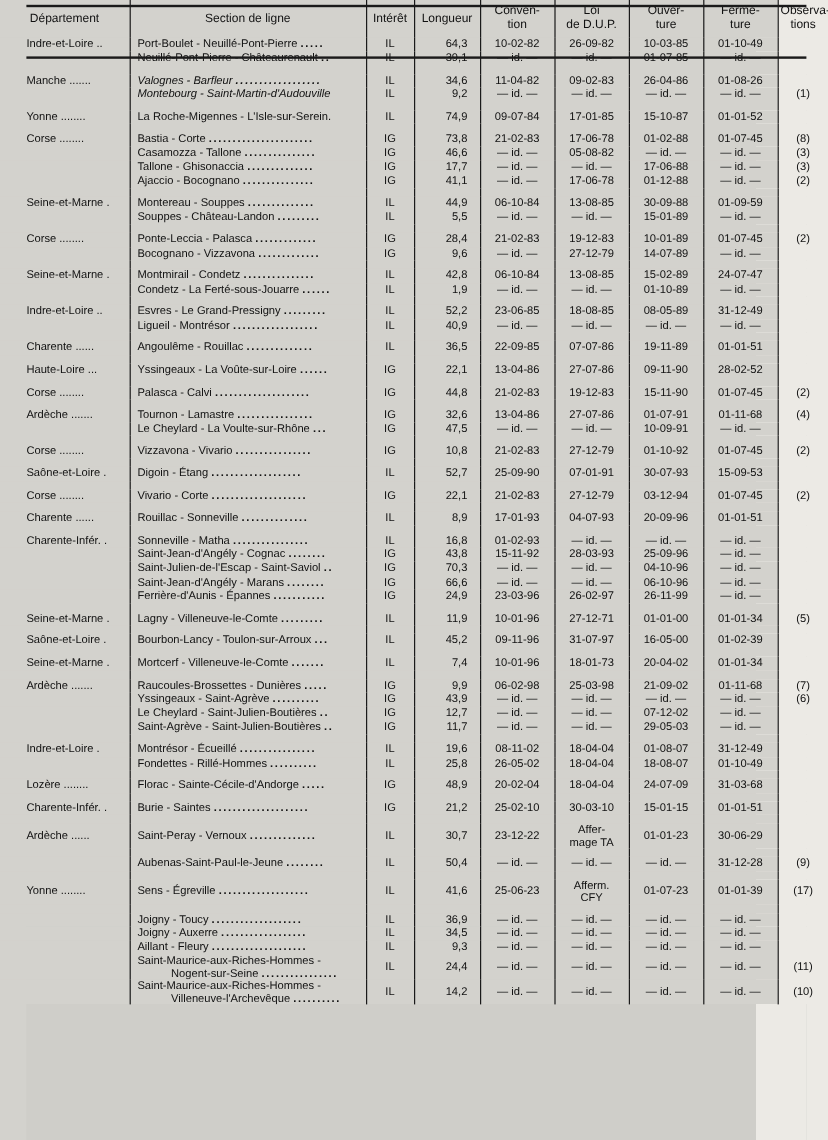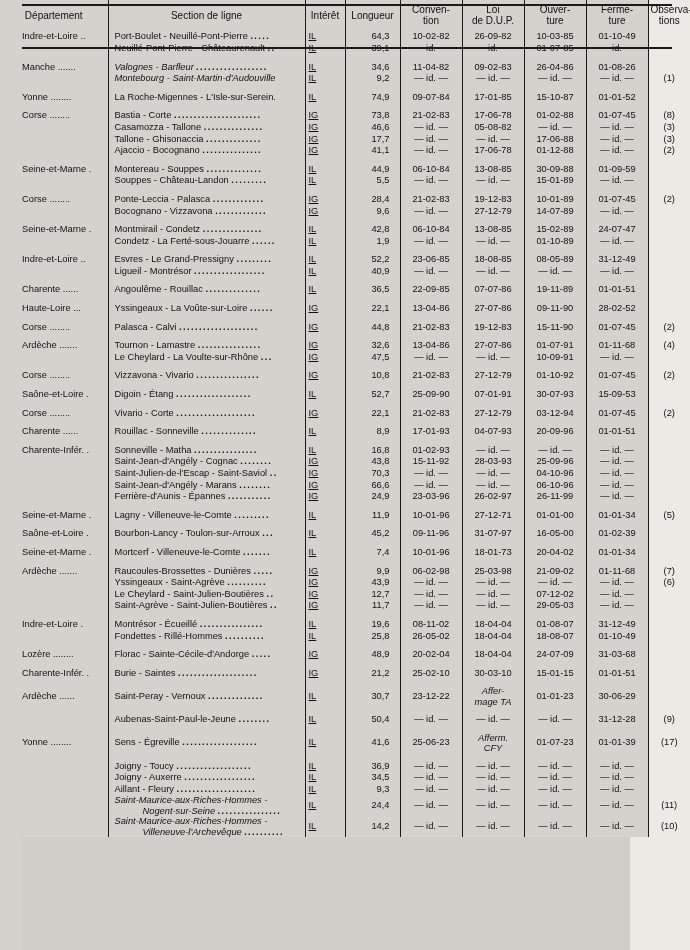--- a/index.html
+++ b/index.html
@@ -60,28 +60,28 @@
     white-space:nowrap;
     overflow:hidden;
   }
   tbody td.dep{
     border-left:none;
     text-align:left;
     padding-left:22px;
     background:#d3d2cd;
   }
   tbody td.sec{text-align:left;padding-left:6px;}
-  tbody td.int{text-decoration:underline;}
+  tbody td.int{text-align:center;}
   tbody td.lon{text-align:right;padding-right:10px;}
   tbody td.dt{text-align:center;}
   tbody td.obs{text-align:center;border-left:1.3px solid #1a1a1a;background:#eceae5;}
   tbody tr.gap td{height:7px;line-height:7px;}
   tbody td.it{font-style:italic;}
   .dots{letter-spacing:1.4px;font-weight:bold;}
-  .two{line-height:10.4px;white-space:normal;font-style:italic;}
+  .two{line-height:10.4px;white-space:normal;}
 
   
   .rightpad{position:absolute;top:0;right:0;width:18px;height:950px;background:#eceae5;}
   .leftpad{position:absolute;top:0;left:0;width:22px;height:950px;background:#d3d2cd;}
   .obsbgfill{position:absolute;top:0;right:18px;width:42px;height:950px;background:#eceae5;}
   .tblwrap{position:absolute;top:0;left:0;width:690px;}
 </style>
 </head>
 <body>
 

